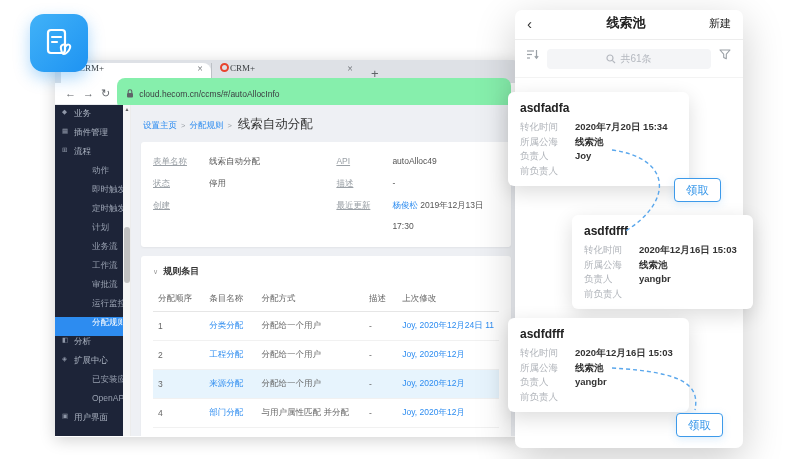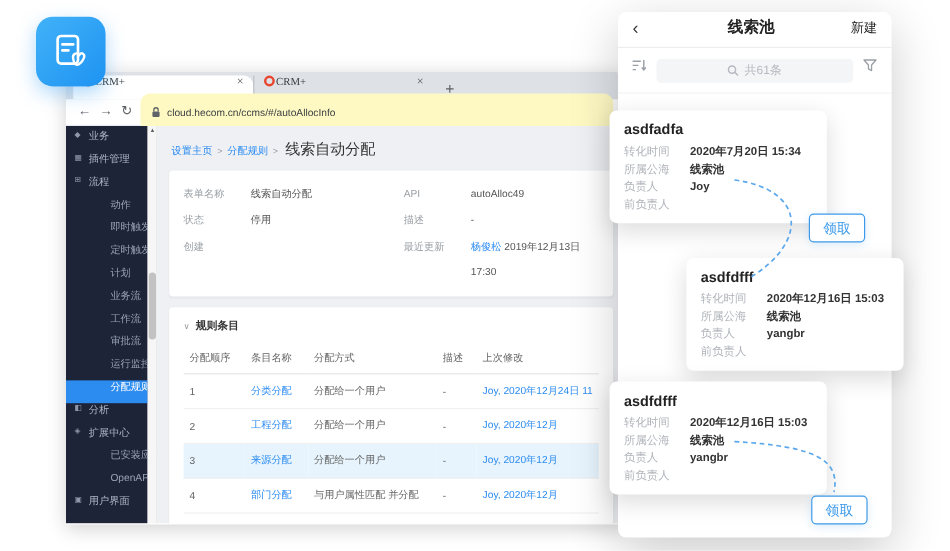--- a/index.html
+++ b/index.html
@@ -22,21 +22,21 @@
     padding:0 8px; font-size:9px; color:#3c4043;font-family:Liberation Serif, serif; }
   .tab.active { background:#fff; border-radius:8px 8px 0 0; }
   .tab.inactive { border-left:1px solid #bdc1c6; }
   .favicon { width:9px; height:9px; border:2.5px solid #e8442e; border-radius:50%; flex:none; }
   .tab-title { flex:1; white-space:nowrap; overflow:hidden; }
   .tab-close { color:#5f6368; font-size:10px; }
   .newtab { color:#5f6368; font-size:13px; margin-left:10px; padding-bottom:2px; }
   .addressbar { height:22px; display:flex; align-items:center; gap:7px; padding:0 10px;
     background:#fff; border-bottom:1px solid #e8eaed; }
   .nav-ic { color:#5f6368; font-size:11px; line-height:1; }
-  .url-pill { flex:1; height:32px; background:#fef9c3; border-radius:8px;
+  .url-pill { flex:1; height:32px; background:#86efac; border-radius:8px;
     display:flex; align-items:center; gap:5px; padding:0 9px; font-size:8.5px; color:#3c4043; }
 
   
   .appwrap { display:flex; height:331px; }
   .sidebar { width:68px; background:#1d2438; padding-top:3px; flex:none; }
   .side-item { height:19px; display:flex; align-items:flex-start; gap:4px;
     padding-left:7px; font-size:8.5px; color:#aeb6c4; white-space:nowrap; }
   .side-item .si { font-size:6.5px; width:8px; color:#8f97a8; flex:none; }
   .side-item.sub { padding-left:37px; color:#98a0b0; }
   .side-item.selected { background:#2d8cf0; color:#fff; }
@@ -54,21 +54,21 @@
   .crumb-current { color:#333; font-size:12.5px; margin-left:2px; }
 
   .panel { background:#fff; border-radius:3px; padding:9px 12px 10px;
     margin-bottom:9px; box-shadow:0 1px 2px rgba(0,0,0,.05); }
   .panel-title { font-size:9px; font-weight:bold; color:#333; display:flex;
     align-items:center; gap:5px; margin-bottom:9px; }
   .chev { color:#999; font-size:7px; font-weight:normal; }
 
   .info-grid { display:grid; grid-template-columns:53% 47%; row-gap:1px; }
   .field { display:flex; font-size:8.5px; line-height:21px; }
-  .flabel { width:56px; color:#9aa0a6; flex:none; }
+  .flabel { width:56px; color:#9aa0a6; flex:none;text-decoration:underline; }
   .fvalue { color:#555; }
   .link { color:#2d8cf0; }
 
   table.rules { width:100%; border-collapse:collapse; font-size:8.5px; }
   .rules th { text-align:left; font-weight:normal; color:#666; padding:6px 5px;
     border-bottom:1px solid #e6e6e6; white-space:nowrap; }
   .rules td { color:#666; padding:8px 5px; border-bottom:1px solid #f1f1f1; white-space:nowrap; }
   .rules tr.sel td { background:#e7f4fd; }
   .cell-link { color:#2d8cf0; }
 

